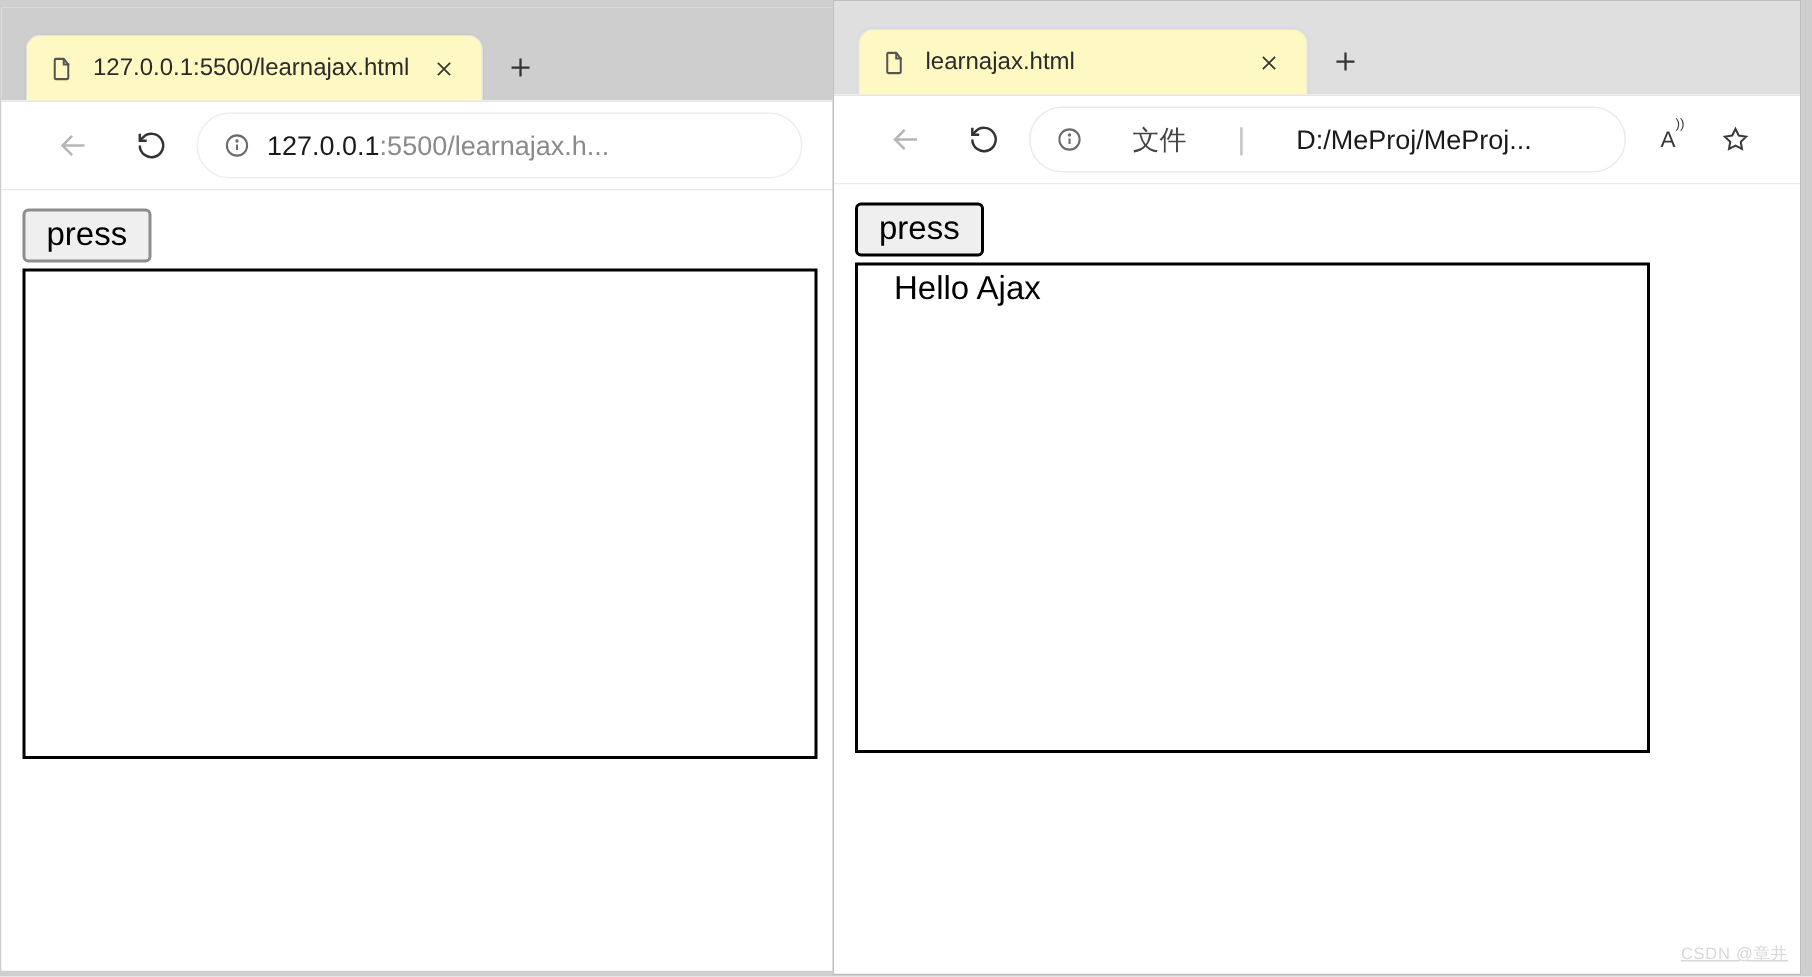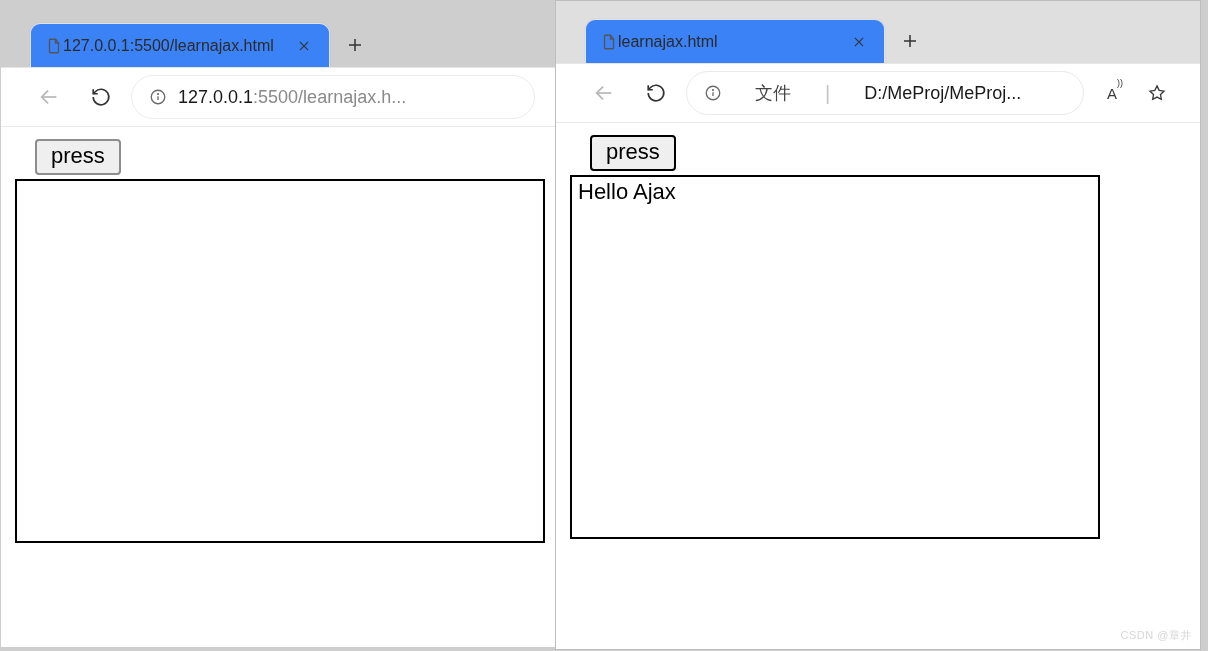--- a/index.html
+++ b/index.html
@@ -26,28 +26,28 @@
       display: flex;
       align-items: flex-end;
       padding-left: 16px;
       gap: 4px;
     }
     .window.right .tabstrip{ background:#dfdfdf;}
     .tab {
       display: flex;
       align-items: center;
       height: 44px;
-      background: #3b82f6;
+      background: #fef9c3;
       border-radius: 10px 10px 0 0;
       padding: 0 14px 0 14px;
+      gap: 12px;
       min-width: 300px;
       border:1px solid #e2e2e2;
       border-bottom:none;
       box-shadow: 0 0 0 1px rgba(0,0,0,0.02);
-      margin-left: 13px;
     }
     .tab .page-icon svg{ width:18px; height:18px; display:block; color:#555;}
     .tab .title { font-size: 16px; color:#2b2b2b; flex:1; overflow:hidden; white-space:nowrap; text-overflow:ellipsis;}
     .tab .close { width:22px; height:22px; display:flex; align-items:center; justify-content:center; border-radius:4px;}
     .tab .close svg{ width:14px; height:14px; color:#333;}
     .newtab {
       width:42px; height:42px; display:flex; align-items:center; justify-content:center;
       margin-bottom:1px; border-radius:6px;
     }
     .newtab svg{ width:18px; height:18px; color:#333;}
@@ -84,44 +84,43 @@
       position:relative;
     }
     .press-btn{
       font-family: inherit;
       font-size: 22px;
       padding: 2px 14px 4px;
       background:#efefef;
       border:2px solid #8d8d8d;
       border-radius:4px;
       color:#000;
-      margin-left:20px;
     }
     .press-btn.focused{
       border:2px solid #000;
       outline: none;
     }
     .result-box{
       margin-top:4px;
       width: 530px;
-      height: 364px;
+      height: 327px;
       border:2px solid #000;
       background:#fff;
-      padding: 2px 6px;
+      padding: 2px 24px;
       font-size:22px;
       color:#000;
     }
     .tool-end{ display:flex; align-items:center; gap:8px; padding-left:6px;}
     .tool-end .icon{ width:34px; height:34px; display:flex; align-items:center; justify-content:center;}
     .tool-end .icon svg{ width:20px; height:20px; color:#3a3a3a;}
     .tool-end .aa{ font-size:15px; color:#3a3a3a; position:relative;}
     .tool-end .aa sup{ font-size:9px; position:relative; top:-7px;}
     .star svg{ width:21px; height:21px; color:#3a3a3a;}
     .watermark{
-      position:absolute; right:8px; bottom:6px; font-size:11px; color:#d7d7d7; letter-spacing:0.5px;
+      position:absolute; right:8px; bottom:6px; font-size:11px; color:#d7d7d7; letter-spacing:0.5px;text-decoration:underline;
     }
   </style>
 </head>
 <body>
 
 <div class="window left">
   <div class="tabstrip">
     <div class="tab">
       <span class="page-icon">
         <svg viewBox="0 0 24 24" fill="none" stroke="currentColor" stroke-width="1.8">

